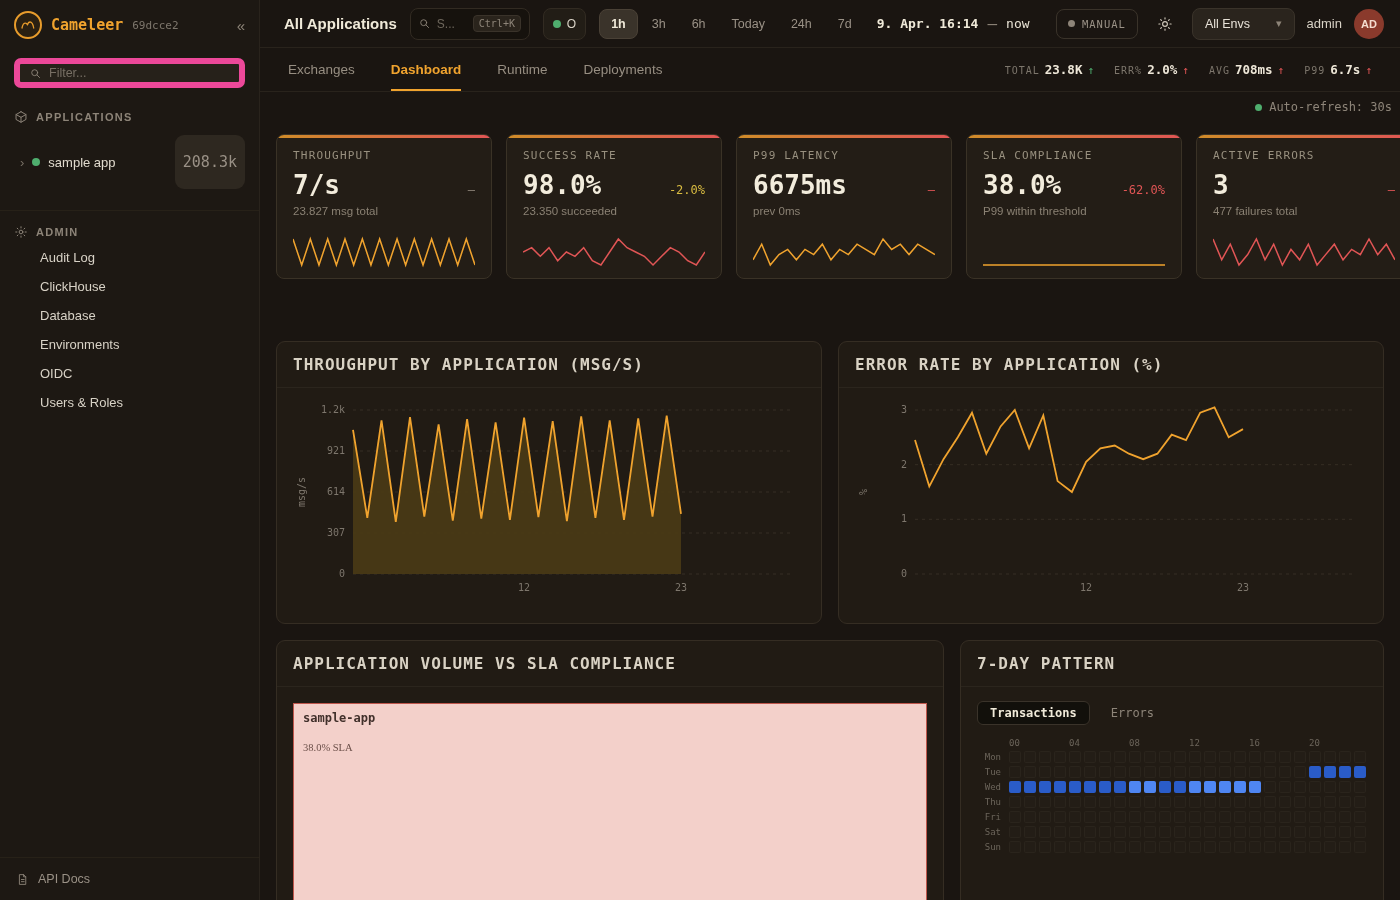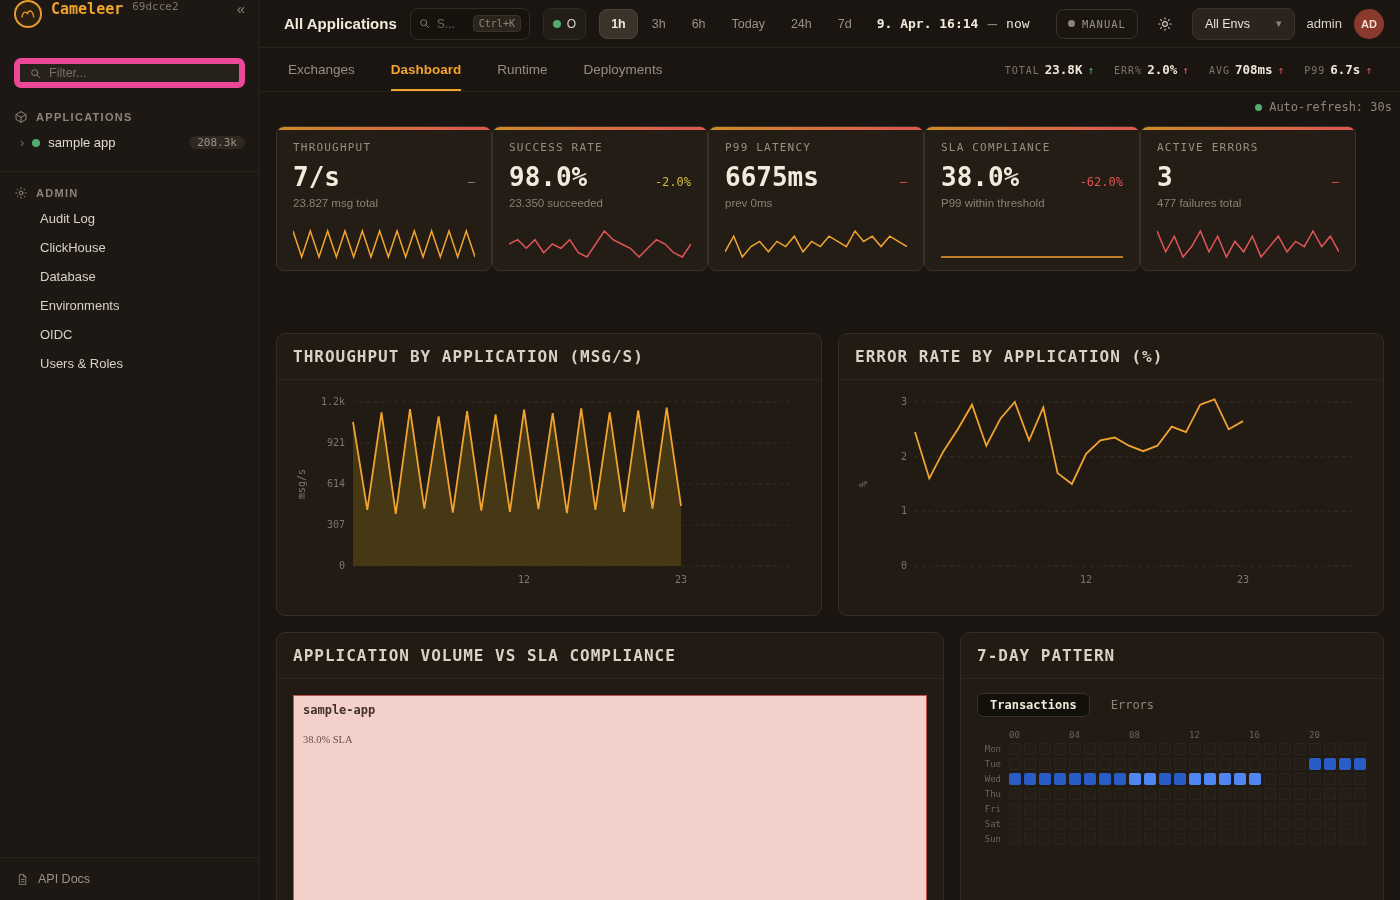--- a/index.html
+++ b/index.html
@@ -7,38 +7,38 @@
     --blue:#2a5cc8; --blue2:#4f86f2; --muted:#8d8478;
     --bg:#1a1511; --panel:#211b14; --line:#29231c; --pline:#352d23;
   }
   *{box-sizing:border-box;margin:0;padding:0}
   html,body{width:1400px;height:900px;overflow:hidden}
   body{background:var(--bg);font-family:"Liberation Sans",sans-serif;color:#e8e2d4}
 
   
   .sidebar{position:fixed;left:0;top:0;bottom:0;width:260px;background:#1d1813;
     border-right:1px solid var(--line);display:flex;flex-direction:column;z-index:5}
-  .sb-head{display:flex;align-items:flex-start;gap:9px;height:50px;padding:0 14px;flex:none}
+  .sb-head{display:flex;align-items:center;gap:9px;height:50px;padding:0 14px;flex:none}
   .logo-circle{width:28px;height:28px;border-radius:50%;background:#2a2012;border:2px solid #e89c2c;
     display:flex;align-items:center;justify-content:center;flex:none}
   .logo-name{font-family:"DejaVu Sans Mono",monospace;font-weight:bold;font-size:15px;color:var(--accent)}
   .logo-ver{font-family:"DejaVu Sans Mono",monospace;font-size:11px;color:#7d766c}
   .collapse{margin-left:auto;color:#8d8478;font-size:15px;cursor:pointer}
   .filter-wrap{margin:8px 14px 6px;height:30px;background:#26211a;border:6px solid #ec4899;border-radius:7px;
     display:flex;align-items:center;gap:7px;padding:0 9px}
   .filter-wrap input{background:transparent;border:none;outline:none;color:#d8d2c6;font-size:12.5px;width:100%}
   .filter-wrap input::placeholder{color:#776f64}
   .sb-section{padding-top:12px}
   .sb-sec-head{display:flex;align-items:center;gap:8px;padding:4px 14px;color:#8d8478;
     font-size:11px;font-weight:bold;letter-spacing:1.3px}
   .app-row{display:flex;align-items:center;gap:8px;padding:7px 14px 7px 20px;font-size:13px;color:#e0dacd;cursor:pointer}
   .app-row .chev{color:#776f64;font-size:13px}
   .dot{width:8px;height:8px;border-radius:50%;background:var(--green);flex:none;display:inline-block}
-  .badge{margin-left:auto;background:#2e2820;border-radius:9px;padding:0 8px;
-    font-family:"DejaVu Sans Mono",monospace;font-size:11px;color:#9a9186}
+  .badge{margin-left:auto;background:#2e2820;border-radius:9px;padding:18px 8px;
+    font-family:"DejaVu Sans Mono",monospace;font-size:15px;color:#9a9186}
   .sb-admin{margin-top:14px;border-top:1px solid #272118;padding-top:10px}
   .admin-item{padding:7px 14px 7px 40px;font-size:13px;color:#d8d2c6;cursor:pointer}
   .sb-foot{margin-top:auto;border-top:1px solid #272118;padding:14px 16px;display:flex;align-items:center;gap:9px;
     color:#9a9186;font-size:12.5px;cursor:pointer}
   .icon{color:#8d8478;display:inline-flex;flex:none}
 
   
   .main{margin-left:260px;height:900px;display:flex;flex-direction:column}
   .topbar{height:48px;flex:none;border-bottom:1px solid var(--line);display:flex;align-items:center;gap:13px;padding:0 16px 0 24px}
   .page-title{font-size:15px;font-weight:bold;color:#f0ead9;white-space:nowrap}
@@ -78,21 +78,21 @@
   .stat{display:flex;align-items:baseline;gap:5px;white-space:nowrap}
   .stat-label{font-size:10px;color:#7d766c;letter-spacing:1px}
   .stat-value{font-size:12.5px;font-weight:bold;color:#eee7d8}
   .stat-arrow{font-size:11px}
 
   .refresh-row{height:30px;flex:none;display:flex;justify-content:flex-end;align-items:center;gap:7px;padding-right:8px;
     font-family:"DejaVu Sans Mono",monospace;font-size:12px;color:#8d8478;white-space:nowrap}
   .refresh-row .dot{width:7px;height:7px}
 
   
-  .kpi-row{display:flex;padding-left:16px;margin-top:4px;flex:none;overflow:hidden}
+  .kpi-row{display:flex;gap:14px;padding-left:16px;margin-top:12px;flex:none;overflow:hidden}
   .kpi-card{flex:none;width:216px;height:145px;background:#231d16;border:1px solid #3a3226;border-radius:8px;
     position:relative;overflow:hidden;padding:14px 16px 0}
   .kpi-card::before{content:"";position:absolute;top:0;left:0;right:0;height:3px;
     background:linear-gradient(90deg,#cf8b28,#e05555)}
   .kpi-title{font-family:"DejaVu Sans Mono",monospace;font-size:11px;letter-spacing:1.2px;color:#98907f;margin-bottom:8px}
   .kpi-value-row{display:flex;align-items:baseline;justify-content:space-between}
   .kpi-value{font-family:"DejaVu Sans Mono",monospace;font-size:26px;font-weight:bold;color:#f2ecdc}
   .kpi-delta{font-family:"DejaVu Sans Mono",monospace;font-size:12px}
   .kpi-sub{font-size:11.5px;color:#8a8173;margin-top:5px}
   .spark{position:absolute;left:16px;bottom:10px;width:calc(100% - 32px);height:34px;display:block}

